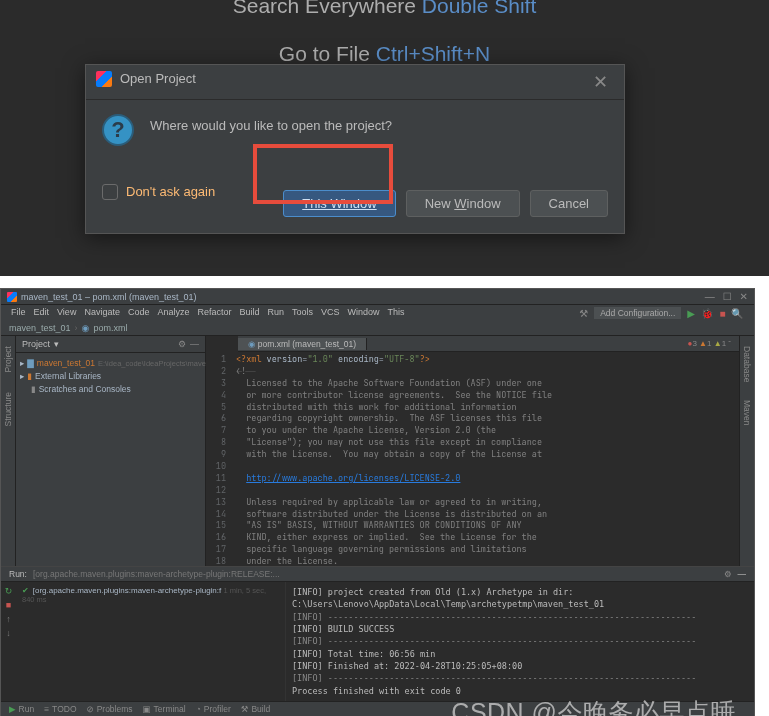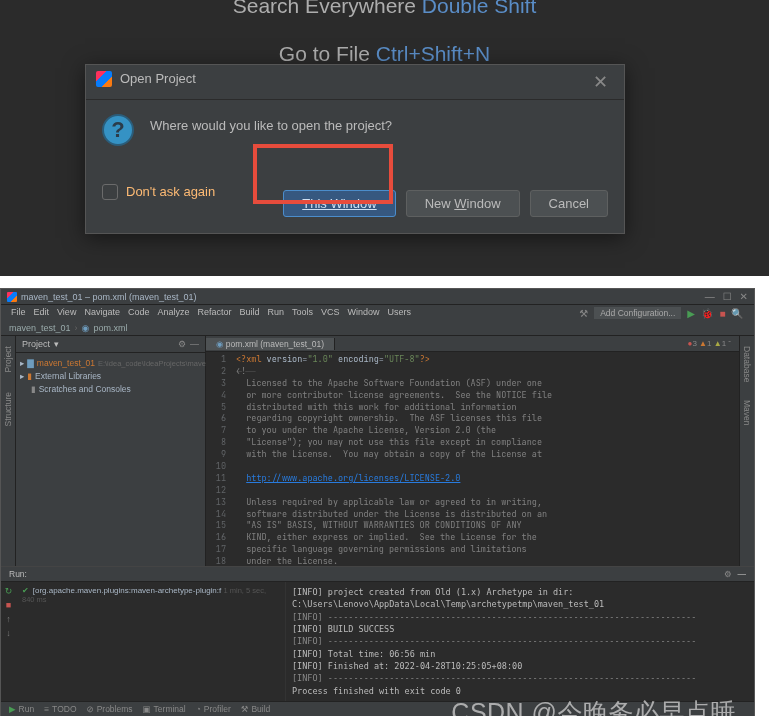--- a/index.html
+++ b/index.html
@@ -127,21 +127,21 @@
     
     .project-tree { width:190px; background:#3c3f41; border-right:1px solid #222; }
     .project-tree-hdr{ display:flex; align-items:center; gap:4px; padding:3px 6px; border-bottom:1px solid #222; font-size:9px; color:#bbb;}
     .project-tree-hdr .gear{ margin-left:auto; color:#888;}
     .tree-content{ padding:4px 4px; font-size:8.5px; line-height:1.5;}
     .tree-content .row{ display:flex; align-items:center; gap:3px; white-space:nowrap;}
     .tree-content .proj-root{ color:#cc7832; }
     .tree-content .path-dim{ color:#666; font-size:7.5px;}
     
     .editor-area { flex:1; display:flex; flex-direction:column; background:#2b2b2b; }
-    .tab-bar{ display:flex; align-items:center; background:#3c3f41; height:16px; border-bottom:1px solid #222;}
+    .tab-bar{ display:flex; align-items:center; background:#3c3f41; height:16px; border-bottom:1px solid #222;margin-left:32px;}
     .tab-bar .tab{ background:#4e5254; padding:1px 10px; color:#bbb; font-size:8.5px; border-right:1px solid #222;}
     .tab-bar .tab-status{ margin-left:auto; padding:0 8px; font-size:8px; color:#888;} .tab-status .warn{ color:#cc7832;} .tab-status .err{ color:#c75450;}
     
     .code-area { flex:1; display:flex; overflow:hidden; font-family:"JetBrains Mono","Consolas",monospace; font-size:8.5px;}
     .gutter-nums{ width:24px; text-align:right; color:#606366; padding:2px 4px 0 0; line-height:1.4;}
     .code-lines{ flex:1; padding:2px 0 0 6px; line-height:1.4; color:#808080; white-space:pre;}
     .code-lines .tag{ color:#cc7832;}
     .code-lines .attr{ color:#a9b7c6;}
     .code-lines .str{ color:#6a8759;}
     .code-lines .url{ color:#287bde; text-decoration:underline;}
@@ -217,21 +217,21 @@
     <span>View</span>
     <span>Navigate</span>
     <span>Code</span>
     <span>Analyze</span>
     <span>Refactor</span>
     <span>Build</span>
     <span>Run</span>
     <span>Tools</span>
     <span>VCS</span>
     <span>Window</span>
-    <span>Users</span>
+    <span>This</span>
     <div class="tb-right">
       <span class="toolbar-icon">⚒</span>
       <span class="toolbar-pill">Add Configuration...</span>
       <span class="toolbar-icon" style="color:#499c54">▶</span>
       <span class="toolbar-icon">🐞</span>
       <span class="toolbar-icon" style="color:#c75450">■</span>
       <span class="toolbar-icon">🔍</span>
     </div>
   </div>
 
@@ -313,20 +313,21 @@
 
     <div class="right-gutter">
       <span class="v-label">Database</span>
       <span class="v-label">Maven</span>
     </div>
   </div>
 
   <div class="run-panel">
     <div class="run-hdr">
       <span>Run:</span>
+      <span style="color:#777">[org.apache.maven.plugins:maven-archetype-plugin:RELEASE:...</span>
       <span class="gear">⚙</span>
       <span>—</span>
     </div>
     <div class="run-body">
       <div class="run-icons">
         <span style="color:#499c54">↻</span>
         <span style="color:#c75450">■</span>
         <span>↑</span>
         <span>↓</span>
       </div>

